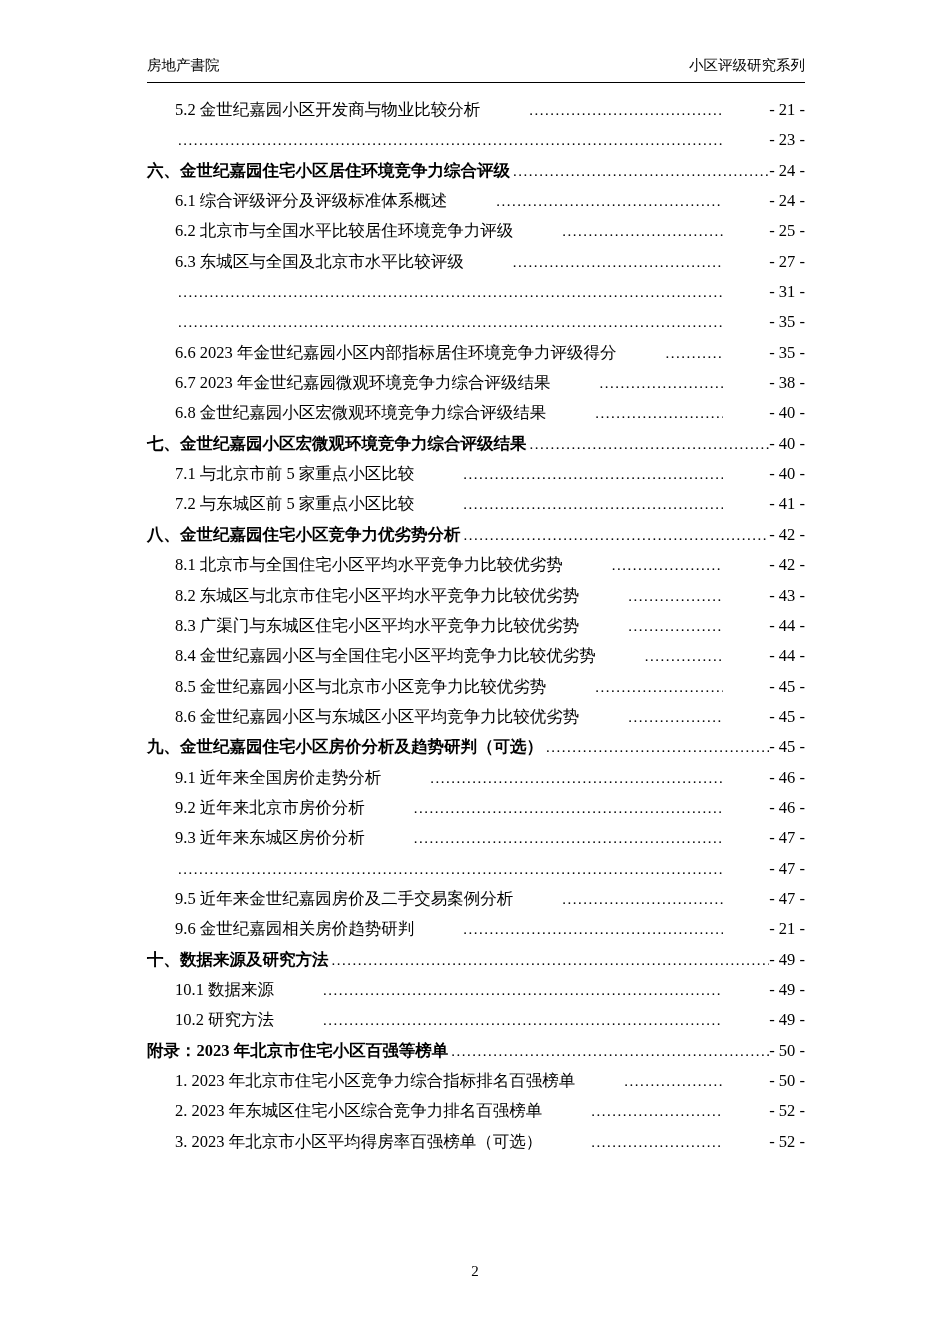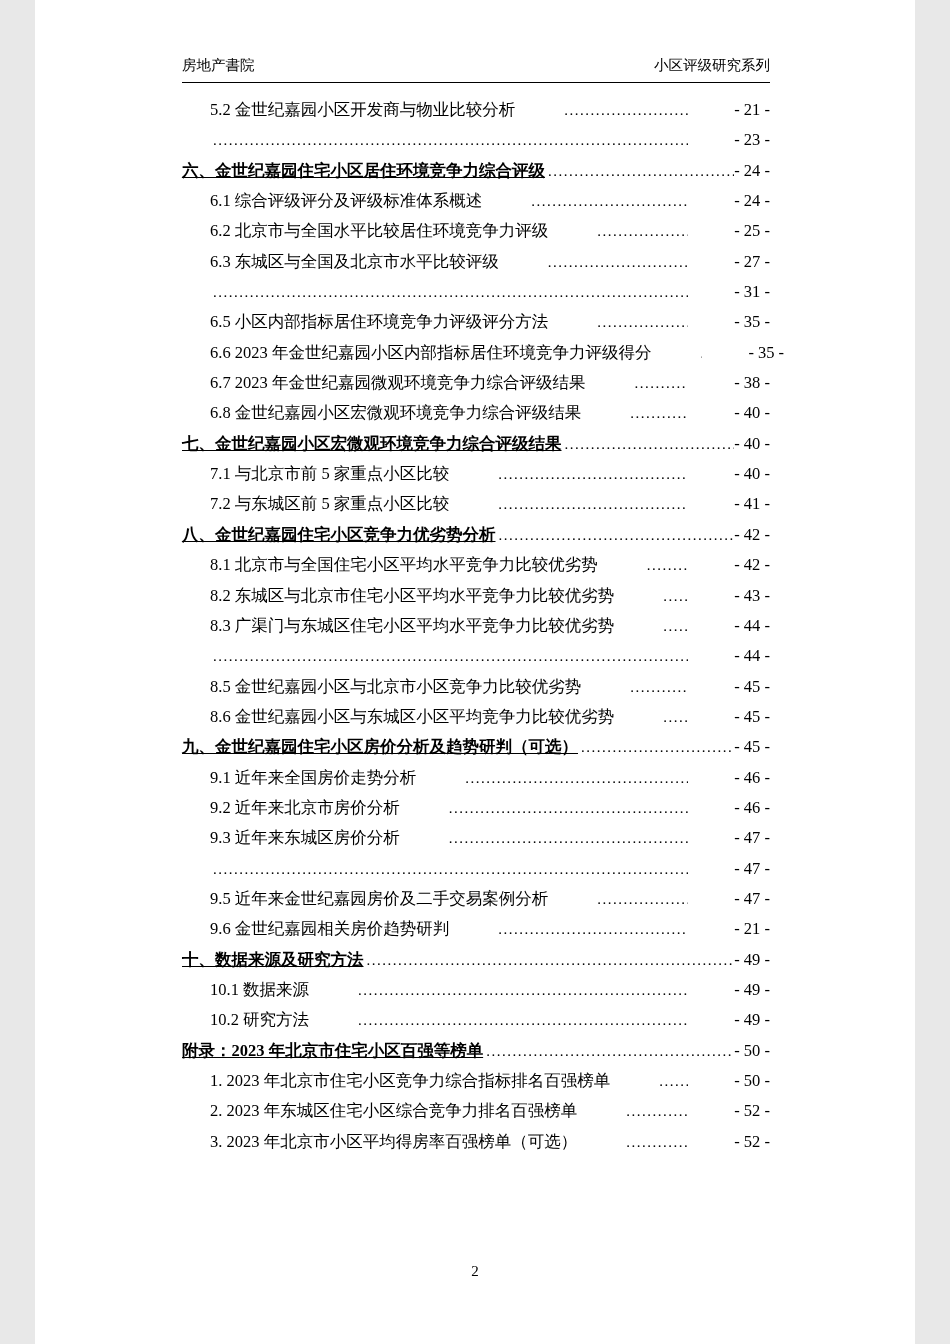--- a/index.html
+++ b/index.html
@@ -1,19 +1,19 @@
 <!DOCTYPE html>
 <html><head>
 <meta charset="utf-8">
 <style>
   * { box-sizing: border-box; }
   html, body { margin: 0; padding: 0; background: #e8e8e8; }
   .page {
     position: relative;
-    width: 880px;
+    width: 950px;
     height: 1344px;
     margin: 0 auto;
     background: #ffffff;
     font-family: "Liberation Serif", "DejaVu Serif", serif;
     color: #000000;
     overflow: hidden;
   }
   .content {
     padding: 56px 145px 0 147px;
   }
@@ -31,21 +31,21 @@
   }
   .toc { margin-top: 2px; }
   .toc-row {
     display: flex;
     align-items: baseline;
     font-size: 16.5px;
     line-height: 29.35px;
     white-space: nowrap;
   }
   .toc-row.level-1 { padding-left: 28px; gap: 46px; }
-  .toc-row.chapter .toc-label { font-weight: bold; text-decoration: underline; }
+  .toc-row.chapter .toc-label { font-weight: bold; }
   .toc-label { flex: 0 0 auto; }
   .dots {
     flex: 1 1 auto;
     overflow: hidden;
     white-space: nowrap;
     letter-spacing: 1.5px;
     padding: 0 2px 0 3px;
     font-size: 15px;
   }
   .toc-page { flex: 0 0 auto; }
@@ -98,21 +98,20 @@
         <div class="toc-row level-1">
           <span class="toc-label">6.3 东城区与全国及北京市水平比较评级</span>
           <span class="dots">............................................................................................................................................................................................................................</span>
           <span class="toc-page">- 27 -</span>
         </div>
         <div class="toc-row level-1">
           <span class="dots">............................................................................................................................................................................................................................</span>
           <span class="toc-page">- 31 -</span>
         </div>
         <div class="toc-row level-1">
-          <span class="toc-label">6.5 小区内部指标居住环境竞争力评级评分方法</span>
           <span class="dots">............................................................................................................................................................................................................................</span>
           <span class="toc-page">- 35 -</span>
         </div>
         <div class="toc-row level-1">
           <span class="toc-label">6.6 2023 年金世纪嘉园小区内部指标居住环境竞争力评级得分</span>
           <span class="dots">............................................................................................................................................................................................................................</span>
           <span class="toc-page">- 35 -</span>
         </div>
         <div class="toc-row level-1">
           <span class="toc-label">6.7 2023 年金世纪嘉园微观环境竞争力综合评级结果</span>
@@ -153,20 +152,21 @@
           <span class="toc-label">8.2 东城区与北京市住宅小区平均水平竞争力比较优劣势</span>
           <span class="dots">............................................................................................................................................................................................................................</span>
           <span class="toc-page">- 43 -</span>
         </div>
         <div class="toc-row level-1">
           <span class="toc-label">8.3 广渠门与东城区住宅小区平均水平竞争力比较优劣势</span>
           <span class="dots">............................................................................................................................................................................................................................</span>
           <span class="toc-page">- 44 -</span>
         </div>
         <div class="toc-row level-1">
+          <span class="toc-label">8.4 金世纪嘉园小区与全国住宅小区平均竞争力比较优劣势</span>
           <span class="dots">............................................................................................................................................................................................................................</span>
           <span class="toc-page">- 44 -</span>
         </div>
         <div class="toc-row level-1">
           <span class="toc-label">8.5 金世纪嘉园小区与北京市小区竞争力比较优劣势</span>
           <span class="dots">............................................................................................................................................................................................................................</span>
           <span class="toc-page">- 45 -</span>
         </div>
         <div class="toc-row level-1">
           <span class="toc-label">8.6 金世纪嘉园小区与东城区小区平均竞争力比较优劣势</span>

